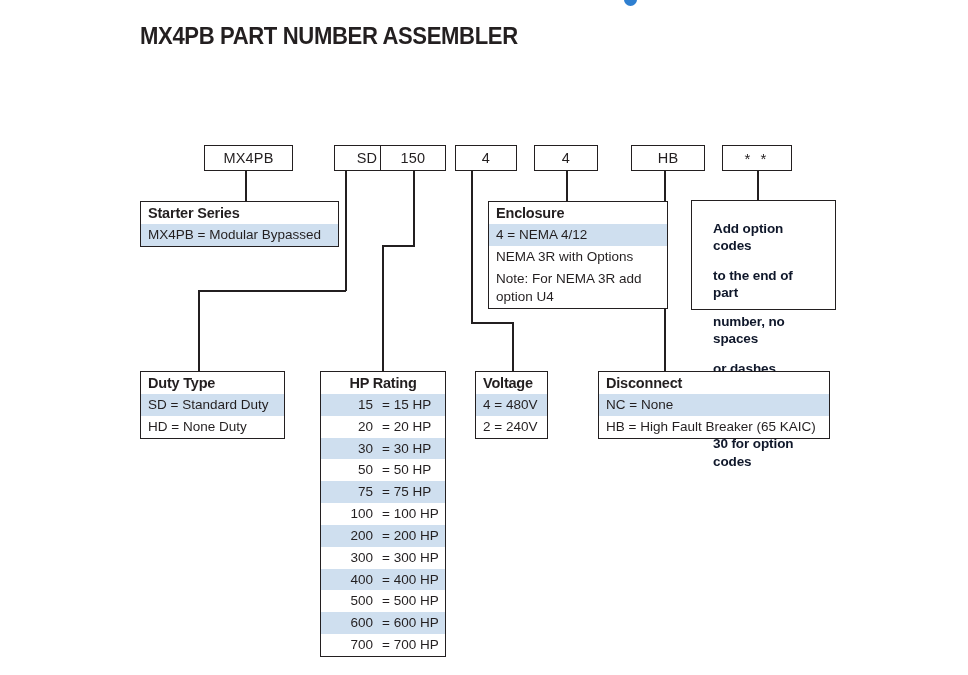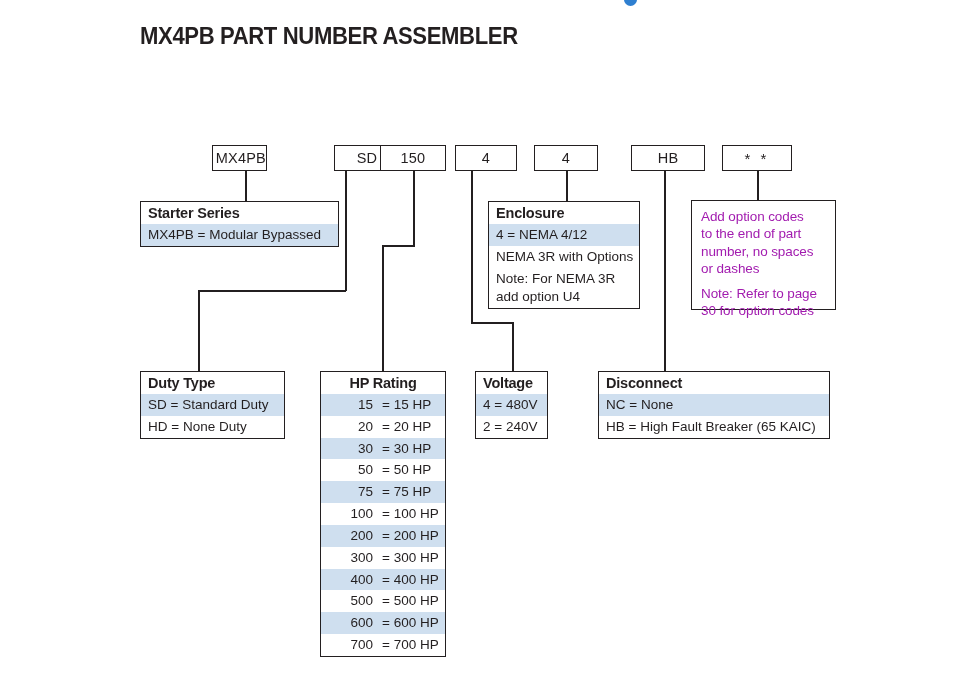--- a/index.html
+++ b/index.html
@@ -104,24 +104,24 @@
 
   
   .notebox {
     position: absolute;
     border: 1.6px solid #231f20;
     background: #ffffff;
     box-sizing: border-box;
     padding: 7px 8px 7px 9px;
   }
   .notebox p {
-    margin: 0;
+    margin: 12px;
     font-size: 13.5px;
-    font-weight: normal;
-    color: #a21caf;
+    font-weight: bold;
+    color: #0f172a;
     line-height: 1.28;
     letter-spacing: -0.1px;
   }
   .notebox p.gap { margin-top: 8px; }
 </style>
 </head>
 <body>
 
 <div id="stage">
 
@@ -142,21 +142,21 @@
   <div class="ln lnv" style="left:471px; top:171px; height:152px;"></div>
   <div class="ln lnh" style="left:471px; top:322px; width:42px;"></div>
   <div class="ln lnv" style="left:512px; top:322px; height:49px;"></div>
 
   <div class="ln lnv" style="left:566px; top:171px; height:30px;"></div>
 
   <div class="ln lnv" style="left:664px; top:171px; height:200px;"></div>
 
   <div class="ln lnv" style="left:757px; top:171px; height:29px;"></div>
 
-  <div class="codebox" style="left:212px; top:145px; width:55px;justify-content:flex-end;">
+  <div class="codebox" style="left:204px; top:145px; width:89px;">
     <span>MX4PB</span>
   </div>
   <div class="codebox" style="left:306px; top:145px; width:66px;margin-left:28px;">
     <span>SD</span>
   </div>
   <div class="codebox" style="left:380px; top:145px; width:66px;">
     <span>150</span>
   </div>
   <div class="codebox" style="left:455px; top:145px; width:62px;">
     <span>4</span>
@@ -169,21 +169,21 @@
   </div>
   <div class="codebox stars" style="left:722px; top:145px; width:70px;">
     <span>* *</span>
   </div>
 
   <div class="tbl" style="left:140px; top:201px; width:199px;">
     <div class="hdr">Starter Series</div>
     <div class="row shade">MX4PB = Modular Bypassed</div>
   </div>
 
-  <div class="tbl" style="left:488px; top:201px; width:152px;">
+  <div class="tbl" style="left:488px; top:201px; width:180px;">
     <div class="hdr">Enclosure</div>
     <div class="row shade">4 = NEMA 4/12</div>
     <div class="row">NEMA 3R with Options</div>
     <div class="row wrap">Note: For NEMA 3R add option U4</div>
   </div>
 
   <div class="notebox" style="left:691px; top:200px; width:145px; height:110px;">
     <p>Add option codes</p>
     <p>to the end of part</p>
     <p>number, no spaces</p>

